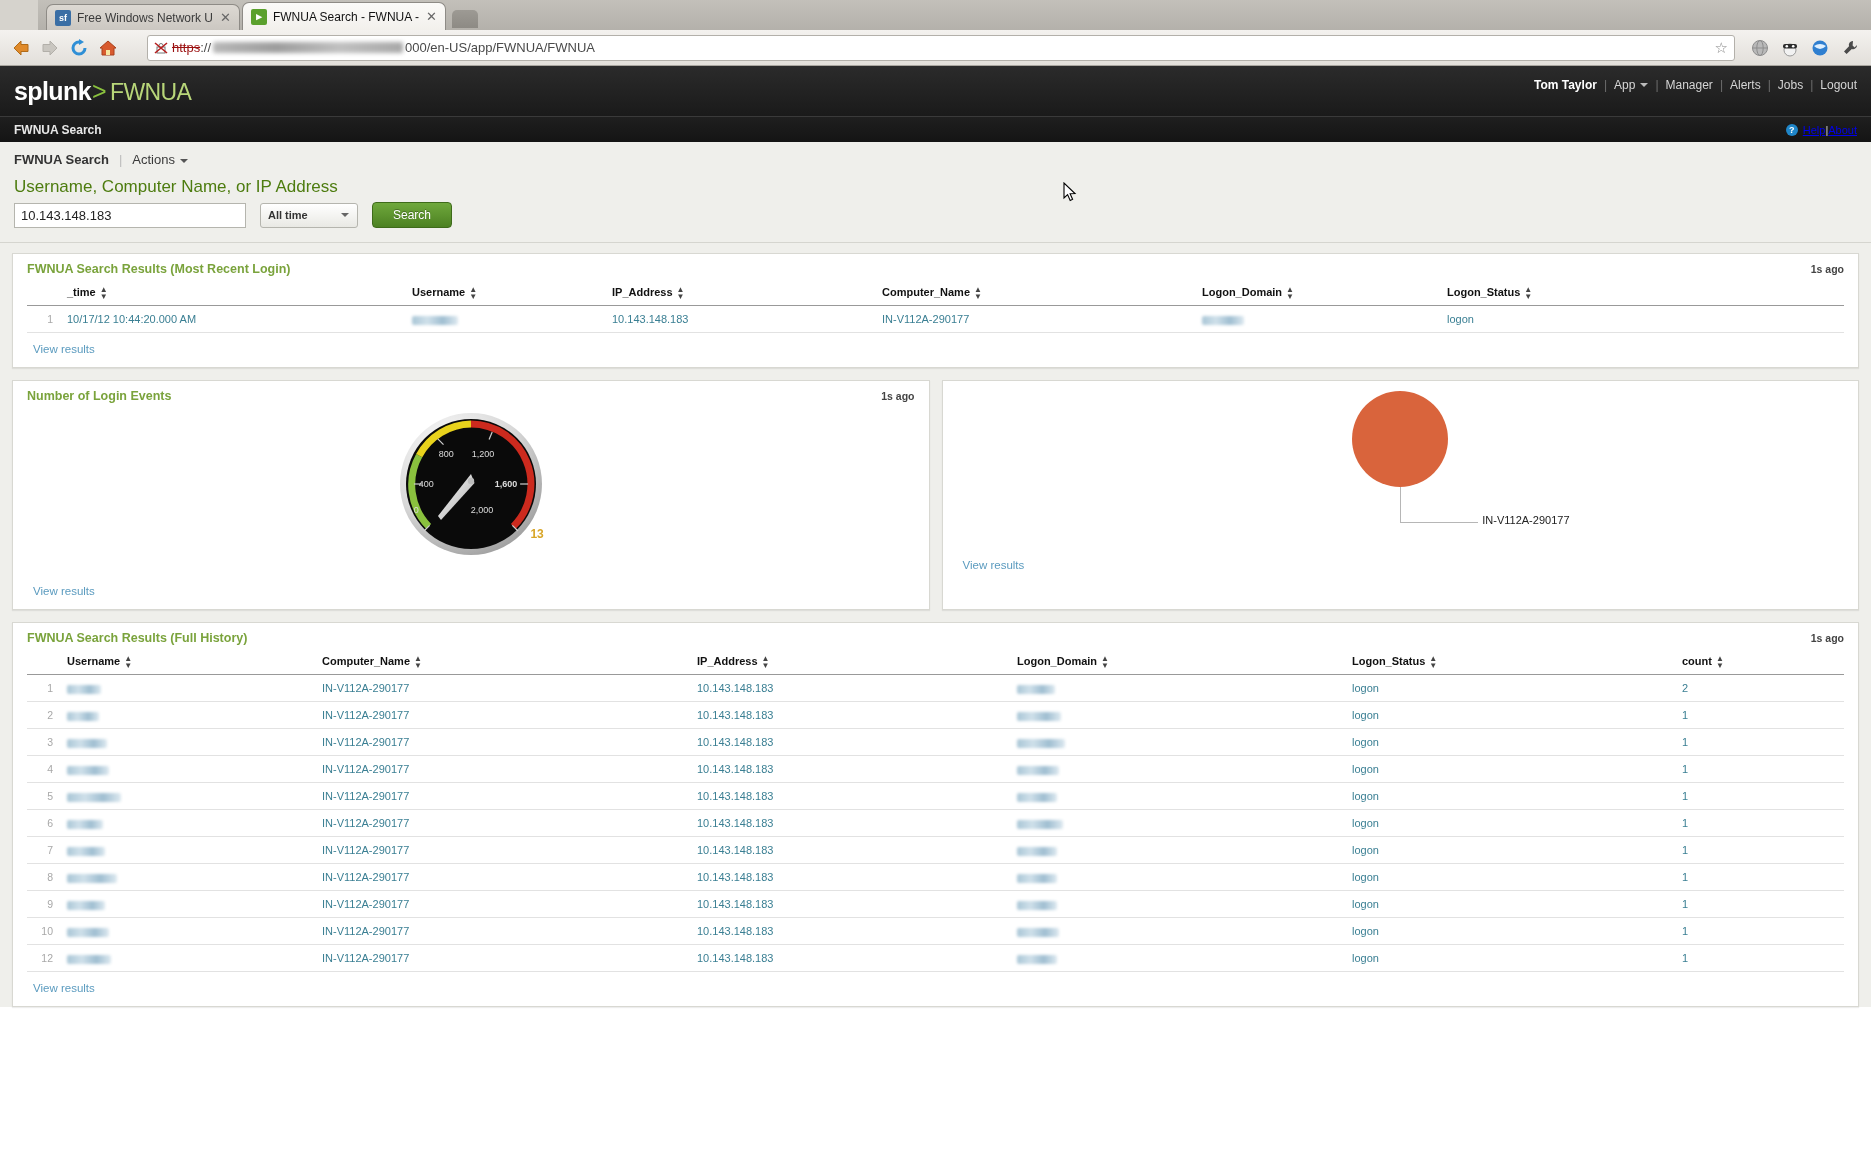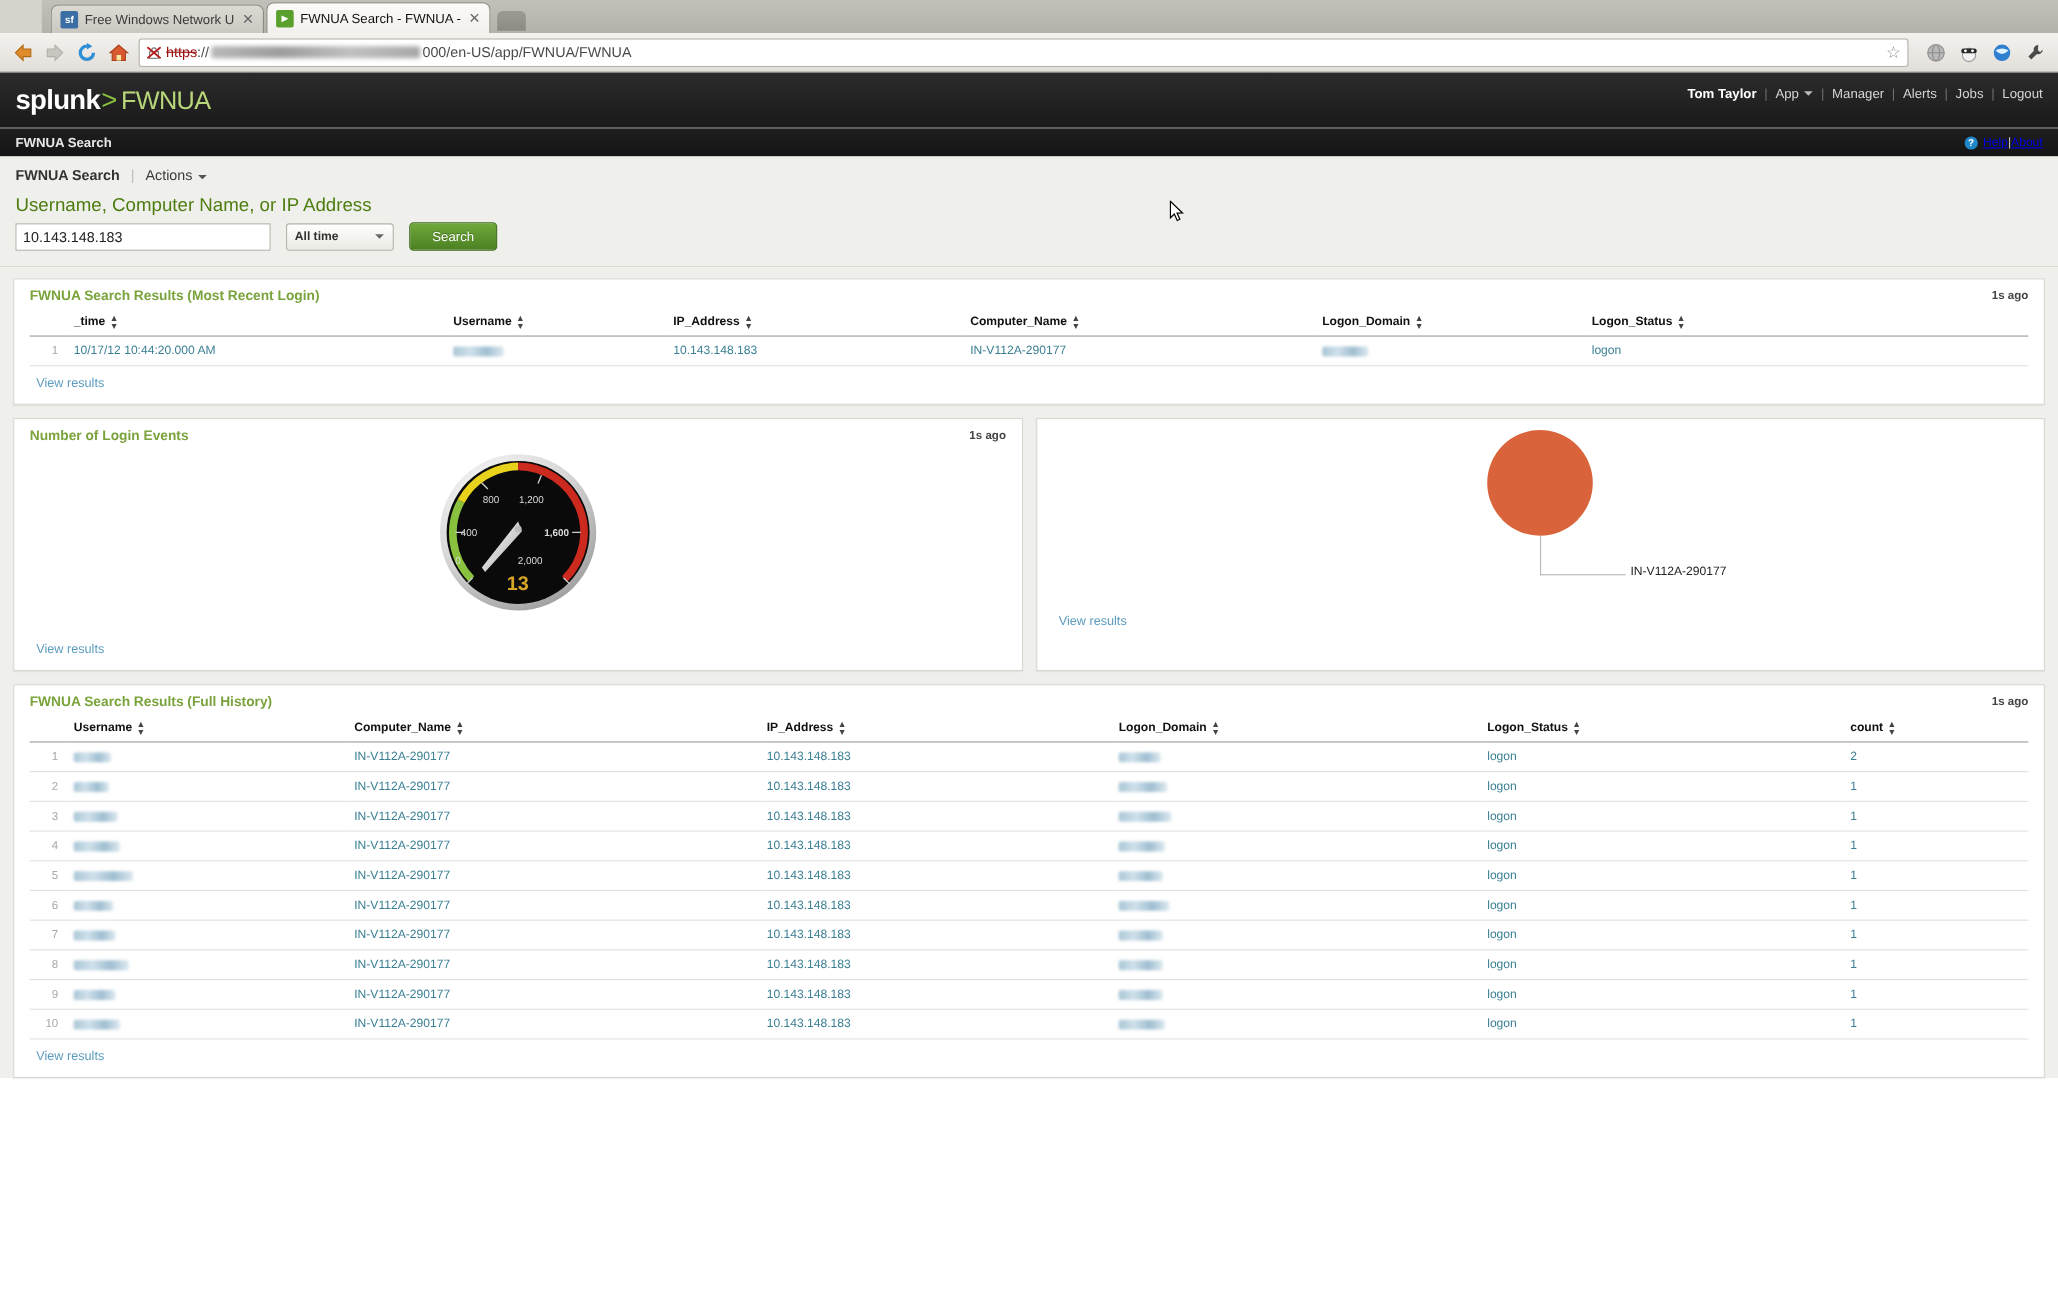--- a/index.html
+++ b/index.html
@@ -61,21 +61,21 @@
     display: flex; align-items: center; padding: 0 8px;
     border-bottom: 1px solid #a9a69f;
   }
   .navbtn {
     width: 26px; height: 26px; margin-right: 3px;
     display: flex; align-items: center; justify-content: center;
   }
   .urlbar {
     flex: 1; height: 20px; background: #fff;
     border: 1px solid #b3b0aa; border-radius: 3px;
-    margin: 0 8px 0 2px; display: flex; align-items: center;
+    margin: 0 8px 0 23px; display: flex; align-items: center;
     padding: 12px 6px; font-size: 13px; color: #4a4a4a; position: relative;
   }
   .url-scheme { color: #9b1010; text-decoration: line-through; margin-right: 0px;}
   .url-redact {
     display: inline-block; height: 11px; width: 190px;
     background: linear-gradient(90deg,#b8b8b8,#9d9d9d,#c0c0c0,#a8a8a8);
     filter: blur(2px); border-radius: 2px; vertical-align: middle;
     margin: 0 2px;
   }
   .star { margin-left: auto; font-size: 15px; color: #8a8a8a; }
@@ -204,22 +204,22 @@
   .two-col { display: flex; gap: 12px; }
   .two-col .panel { flex: 1 1 0; margin-bottom: 12px; }
   .chart-body { height: 168px; position: relative; }
 
   
   .gauge-wrap {
     position: absolute; left: 50%; top: 4px; transform: translateX(-50%);
     width: 146px; height: 146px;
   }
   .gauge-num {
-    position: absolute; width: 100%; text-align: center;
-    bottom: 16px; color: #d8a527; font-size: 18px; font-weight: bold;
+    position: absolute; width: 100%; text-align: right;
+    bottom: 16px; color: #d8a527; font-size: 12px; font-weight: bold;
   }
   .gauge-label {
     position: absolute; font-size: 9px; color: #dcdcdc;
   }
 
   
   .pie-wrap { position: absolute; left: 50%; top: 10px; transform: translateX(-50%); }
   .pie {
     width: 96px; height: 96px; border-radius: 50%; background: #d9643c;
   }
@@ -580,20 +580,29 @@
             </tr>
             <tr>
               <td class="rownum">10</td>
               <td><span class="redact" style="width:42px"></span></td>
               <td>IN-V112A-290177</td>
               <td>10.143.148.183</td>
               <td><span class="redact" style="width:42px"></span></td>
               <td>logon</td>
               <td>1</td>
             </tr>
+            <tr>
+              <td class="rownum">12</td>
+              <td><span class="redact" style="width:44px"></span></td>
+              <td>IN-V112A-290177</td>
+              <td>10.143.148.183</td>
+              <td><span class="redact" style="width:40px"></span></td>
+              <td>logon</td>
+              <td>1</td>
+            </tr>
           </tbody>
       </table>
     </div>
     <div class="panel-footer">
       <a class="view-results" href="#">View results</a>
     </div>
   </div>
 </div>
 
 <div class="cursor" id="cursor" style="left: 1063px; top: 182px; position: absolute;">

